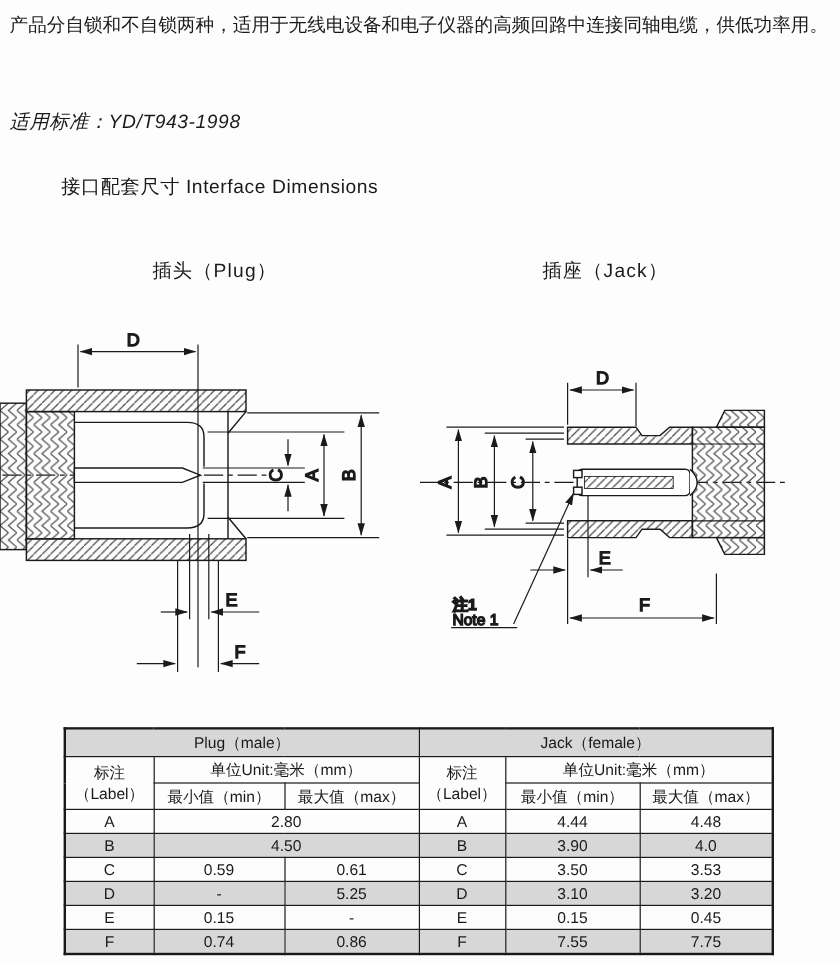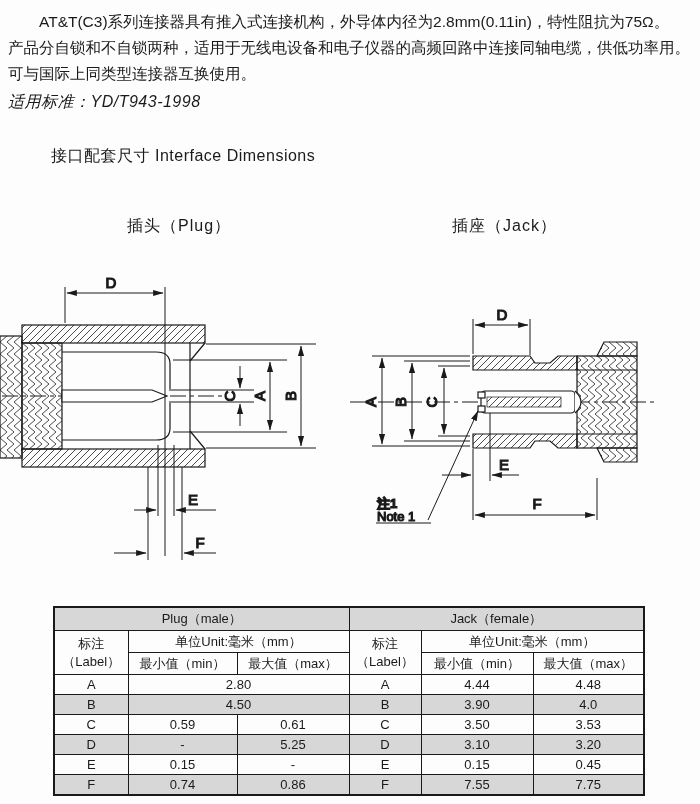--- a/index.html
+++ b/index.html
@@ -26,23 +26,21 @@
     overflow:hidden;white-space:nowrap;}
   .dim-table tr.h1 td{height:22px;}
   .dim-table tr.h2 td{height:21px;}
   .dim-table tr.h3 td{height:21px;}
   .sh{background:#d7d7d7;}
 </style>
 </head>
 <body>
 
 <div class="abs intro">
-  <div class="ln first">AT&amp;T(C3)系列连接器具有推入式连接机构，外导体内径为2.8mm(0.11in)，特性阻抗为75Ω。</div>
   <div class="ln">产品分自锁和不自锁两种，适用于无线电设备和电子仪器的高频回路中连接同轴电缆，供低功率用。</div>
-  <div class="ln">可与国际上同类型连接器互换使用。</div>
 </div>
 
 <div class="abs standard">适用标准：YD/T943-1998</div>
 
 <div class="abs heading">接口配套尺寸 Interface Dimensions</div>
 
 <div class="abs caption cap-plug">插头（Plug）</div>
 <div class="abs caption cap-jack">插座（Jack）</div>
 
 <svg class="abs" style="left:0;top:245px" width="700" height="355" viewBox="0 245 700 355">

